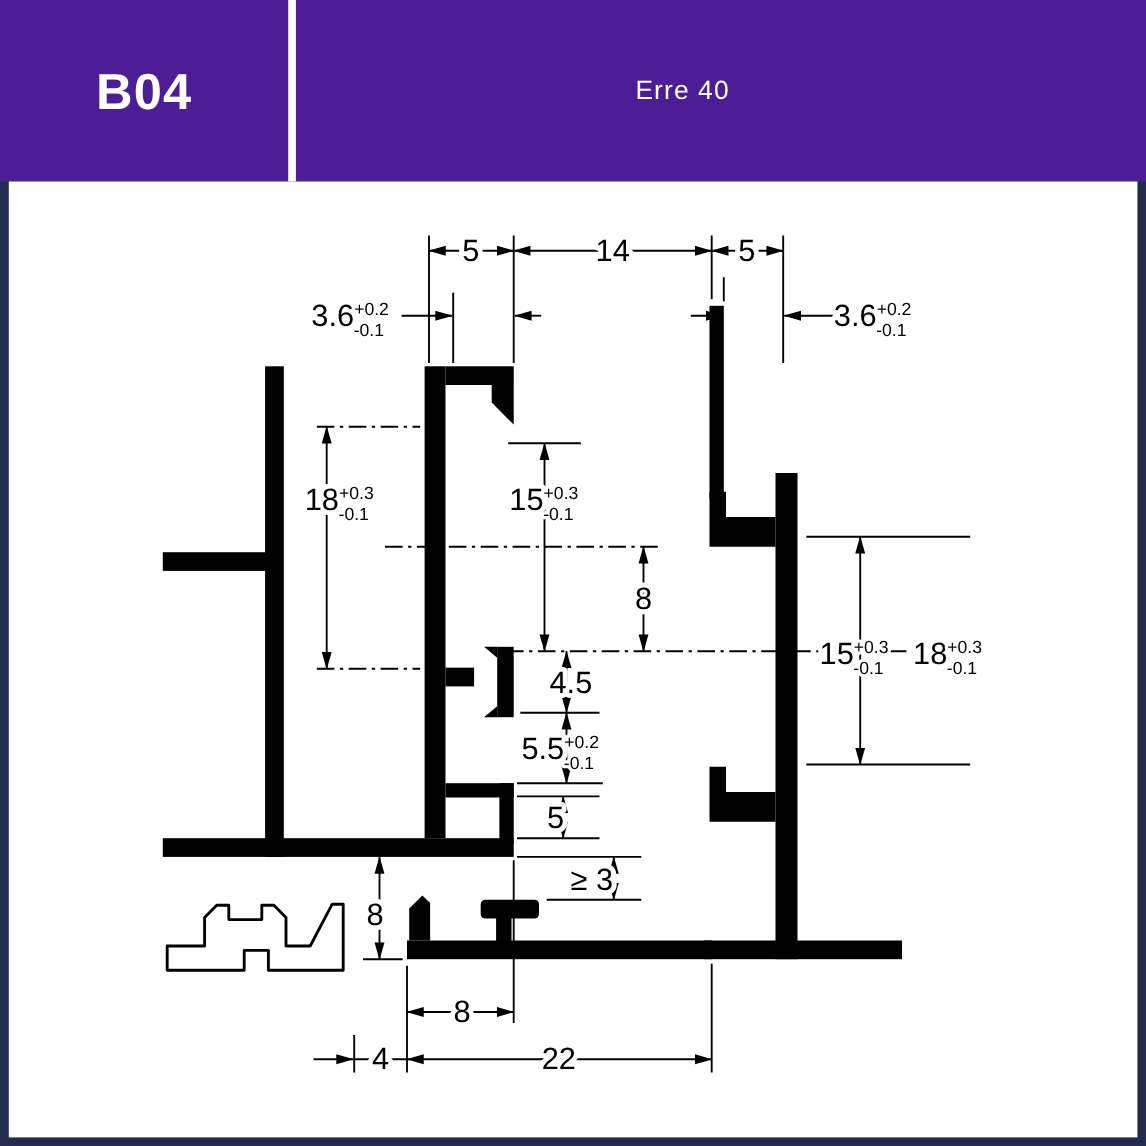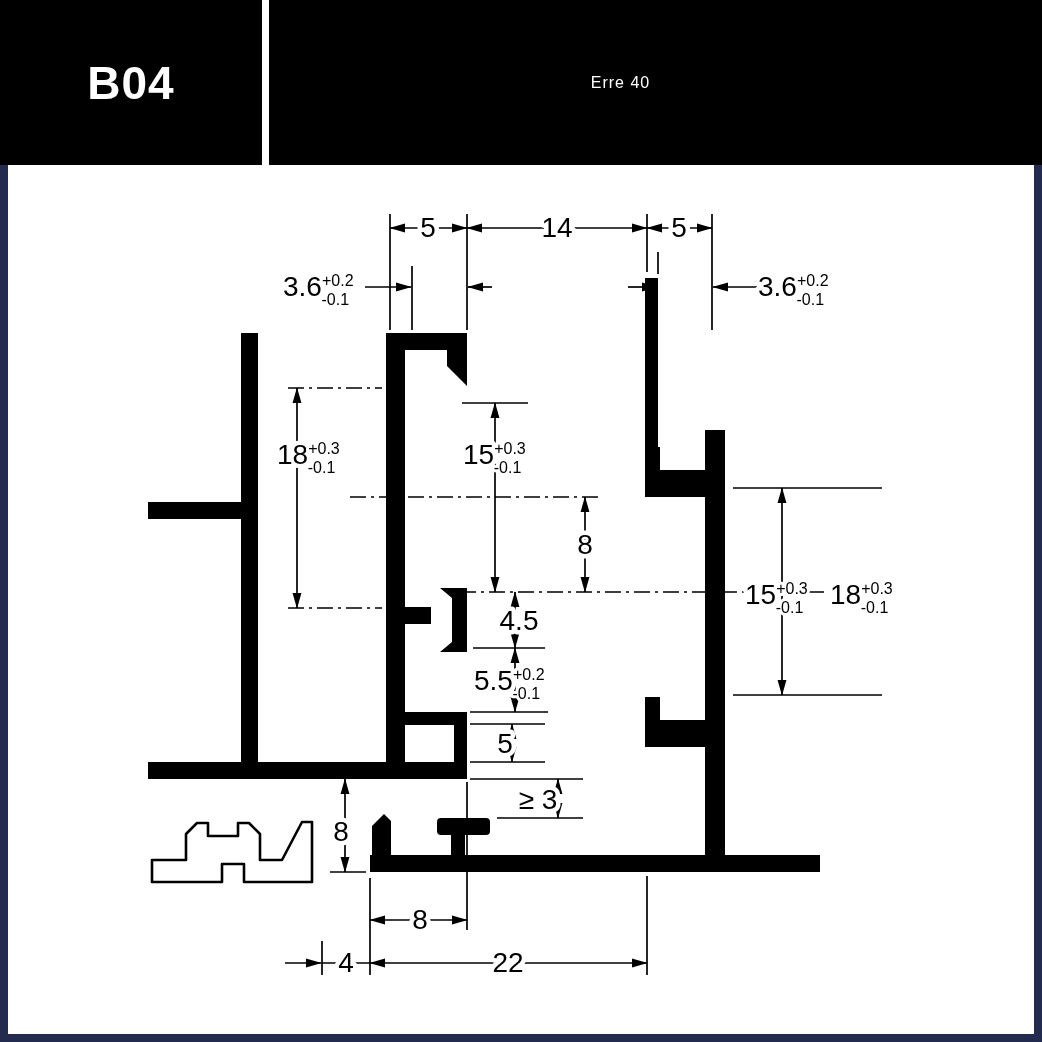--- a/index.html
+++ b/index.html
@@ -1,24 +1,24 @@
 <!DOCTYPE html>
 <html><head>
 <meta charset="utf-8">
 <style>
   * { margin:0; padding:0; box-sizing:border-box; }
   html,body { width:1042px; height:1042px; }
   body { background:#232c4f; font-family:"Liberation Sans",sans-serif; position:relative; overflow:hidden; }
 
-  .header { position:absolute; top:0; left:0; width:1042px; height:165px; display:flex; background:#000000; }
+  .header { position:absolute; top:0; left:0; width:1042px; height:165px; display:flex; background:#4c1d95; }
   .header .code { width:262px; display:flex; align-items:center; justify-content:center;
                   color:#fff; font-size:46px; font-weight:bold; letter-spacing:1px; }
   .header .divider { width:7px; height:165px; background:#fff; }
   .header .name { flex:1; display:flex; align-items:center; justify-content:center; padding-right:70px;
-                  color:#fff; font-size:16px; letter-spacing:1px; }
+                  color:#fff; font-size:24px; letter-spacing:1px; }
 
   .paper { position:absolute; left:8px; top:165px; width:1026px; height:869px; background:#fff; }
 
   svg text { font-family:"Liberation Sans",sans-serif; }
   .dim { font-size:28px; fill:#000; paint-order:stroke; stroke:#fff; stroke-width:9px; stroke-linejoin:round; }
   .tol { font-size:16px; stroke-width:6px; }
   .lns line { stroke:#000; stroke-width:1.7; }
   .ctr line { stroke:#000; stroke-width:1.7; stroke-dasharray:16 5 3 5; }
   .shape rect, .shape path { fill:#000; }
   .outline { fill:#fff; stroke:#000; stroke-width:2.6; stroke-linejoin:round; }

